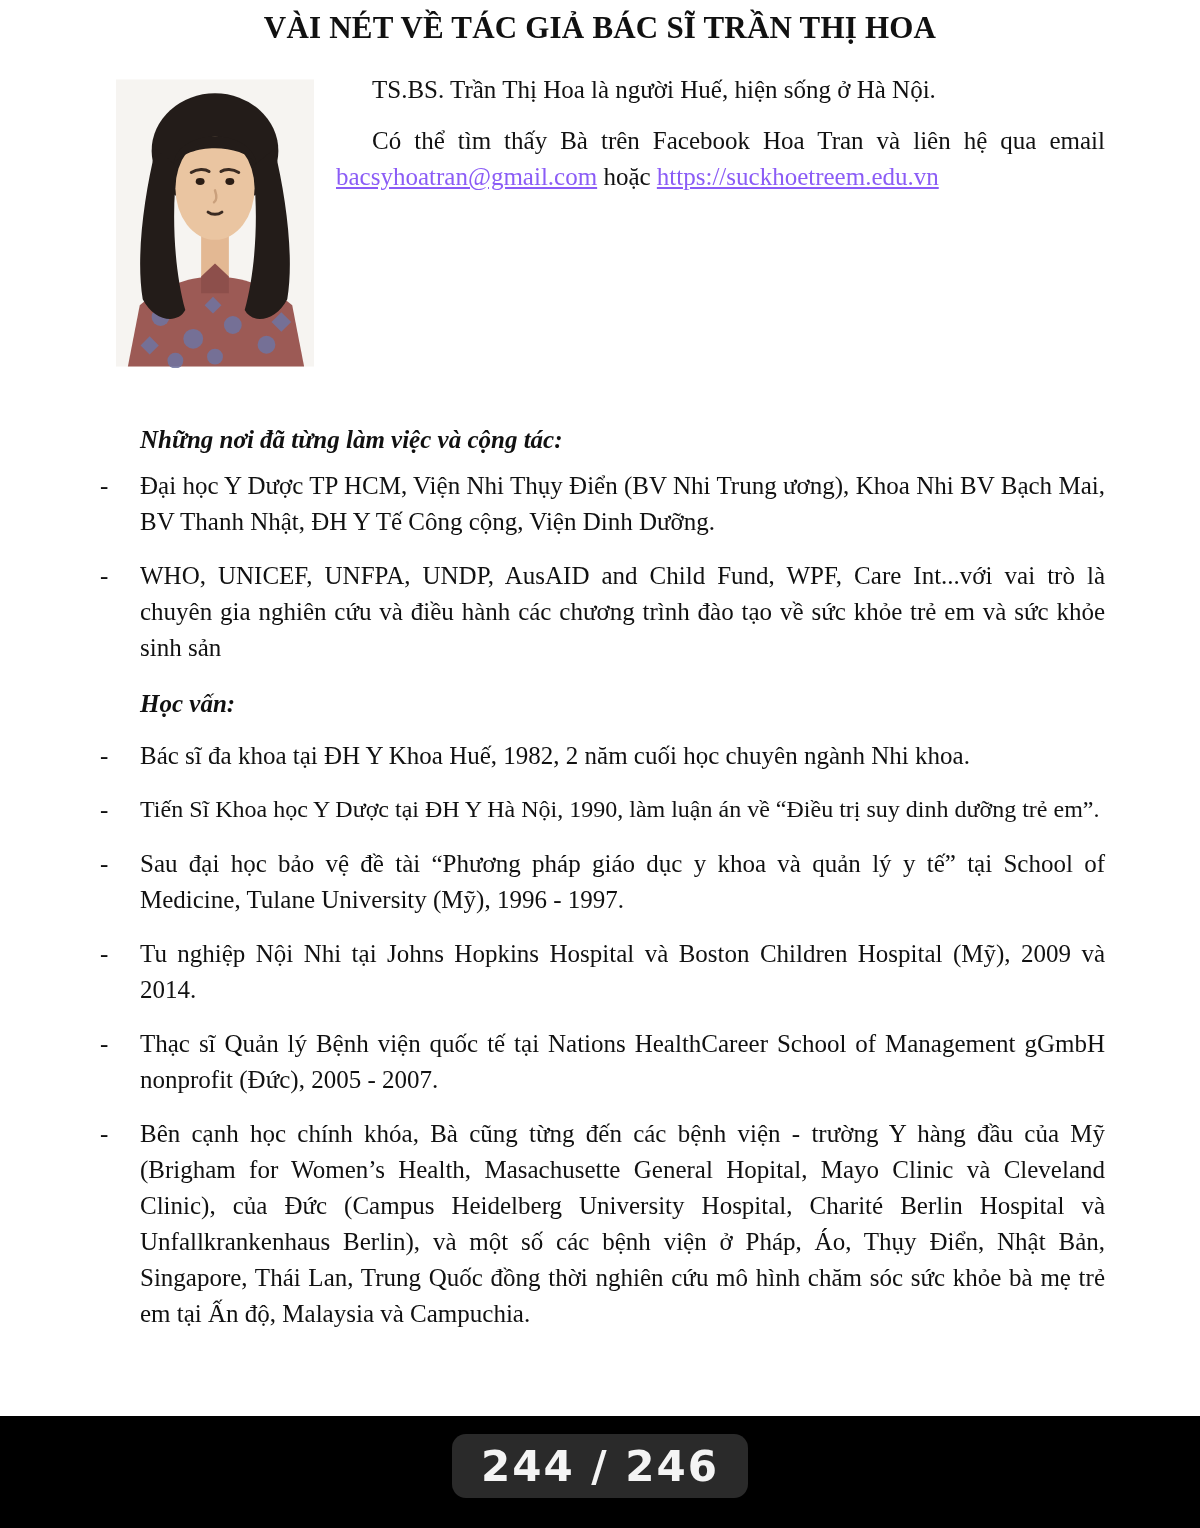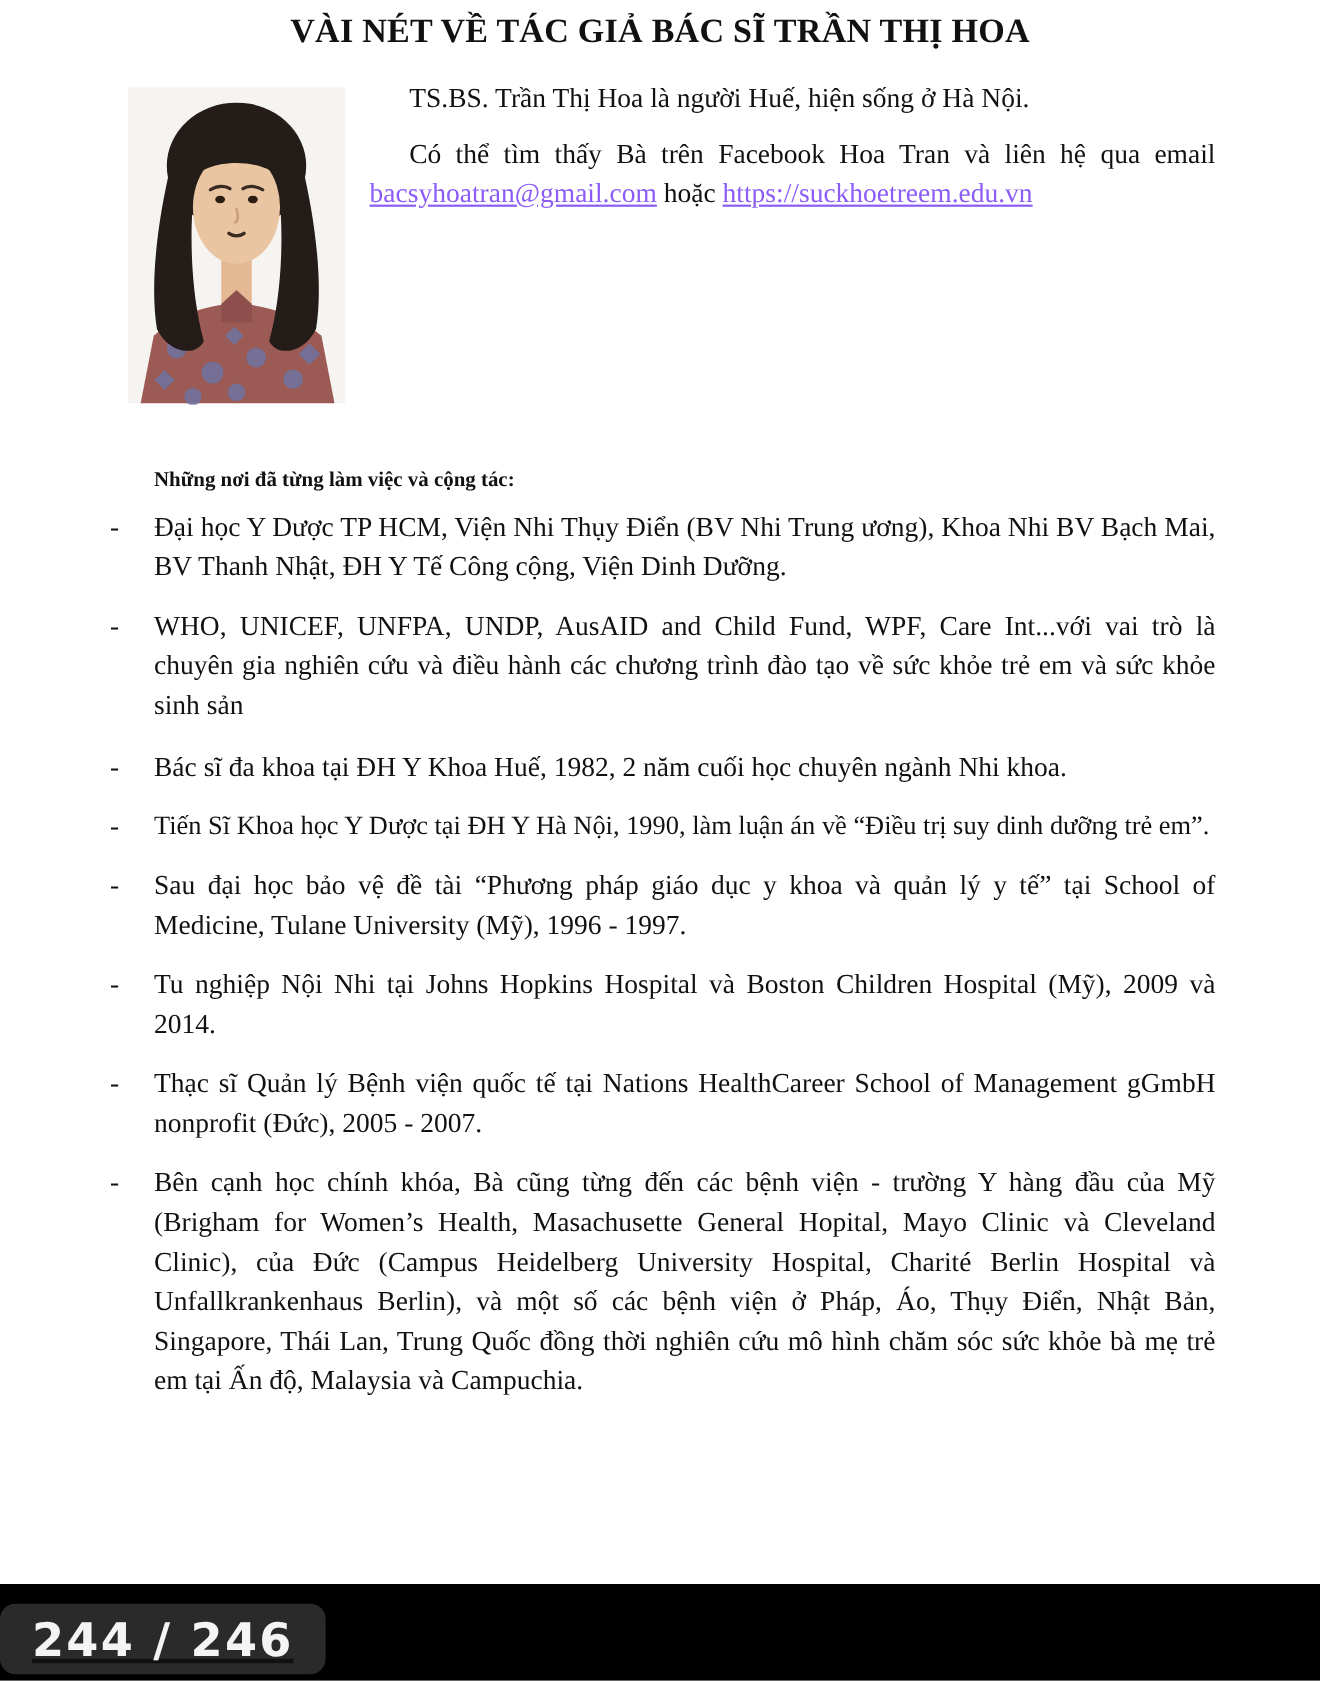--- a/index.html
+++ b/index.html
@@ -41,23 +41,24 @@
     margin: 0 0 15px 0;
   }
   .para:last-child { margin-bottom: 0; }
   a.doc-link {
     color: #8b5cf6;
     text-decoration: underline;
     cursor: pointer;
   }
   .section-heading {
     font-weight: bold;
-    font-size: 19px;
+    font-size: 25px;
     margin: 0 0 0 40px;
     padding-top: 24px;
+    font-style: italic;
   }
   .first-heading { padding-top: 52px; }
   .bullet-list { margin-top: 14px; }
   .li {
     display: flex;
     align-items: flex-start;
     margin-bottom: 18px;
   }
   .li .dash {
     width: 40px;
@@ -72,26 +73,25 @@
     font-size: 25px;
     line-height: 1.44;
     text-align: justify;
   }
   .li.tight p { font-size: 24px; }
   .viewer-bar {
     position: absolute;
     left: 0;
     bottom: 0;
     width: 1200px;
-    height: 88px;
+    height: 112px;
     background: #000000;
     display: flex;
-    justify-content: flex-start;
+    justify-content: center;
     align-items: flex-start;
-    text-decoration: underline;
   }
   .page-pill {
     margin-top: 18px;
     width: 296px;
     height: 64px;
     background: #2a2a2a;
     border-radius: 14px;
     display: flex;
     align-items: center;
     justify-content: center;
@@ -163,20 +163,21 @@
     <div class="li">
       <span class="dash">-</span>
       <p>Đại học Y Dược TP HCM, Viện Nhi Thụy Điển (BV Nhi Trung ương), Khoa Nhi BV Bạch Mai, BV Thanh Nhật, ĐH Y Tế Công cộng, Viện Dinh Dưỡng.</p>
     </div>
     <div class="li">
       <span class="dash">-</span>
       <p>WHO, UNICEF, UNFPA, UNDP, AusAID and Child Fund, WPF, Care Int...với vai trò là chuyên gia nghiên cứu và điều hành các chương trình đào tạo về sức khỏe trẻ em và sức khỏe sinh sản</p>
     </div>
   </div>
 
+  <h2 class="section-heading" style="padding-top:6px;">Học vấn:</h2>
   <div class="bullet-list" style="margin-top:20px;">
     <div class="li">
       <span class="dash">-</span>
       <p>Bác sĩ đa khoa tại ĐH Y Khoa Huế, 1982, 2 năm cuối học chuyên ngành Nhi khoa.</p>
     </div>
     <div class="li tight">
       <span class="dash">-</span>
       <p>Tiến Sĩ Khoa học Y Dược tại ĐH Y Hà Nội, 1990, làm luận án về “Điều trị suy dinh dưỡng trẻ em”.</p>
     </div>
     <div class="li">

